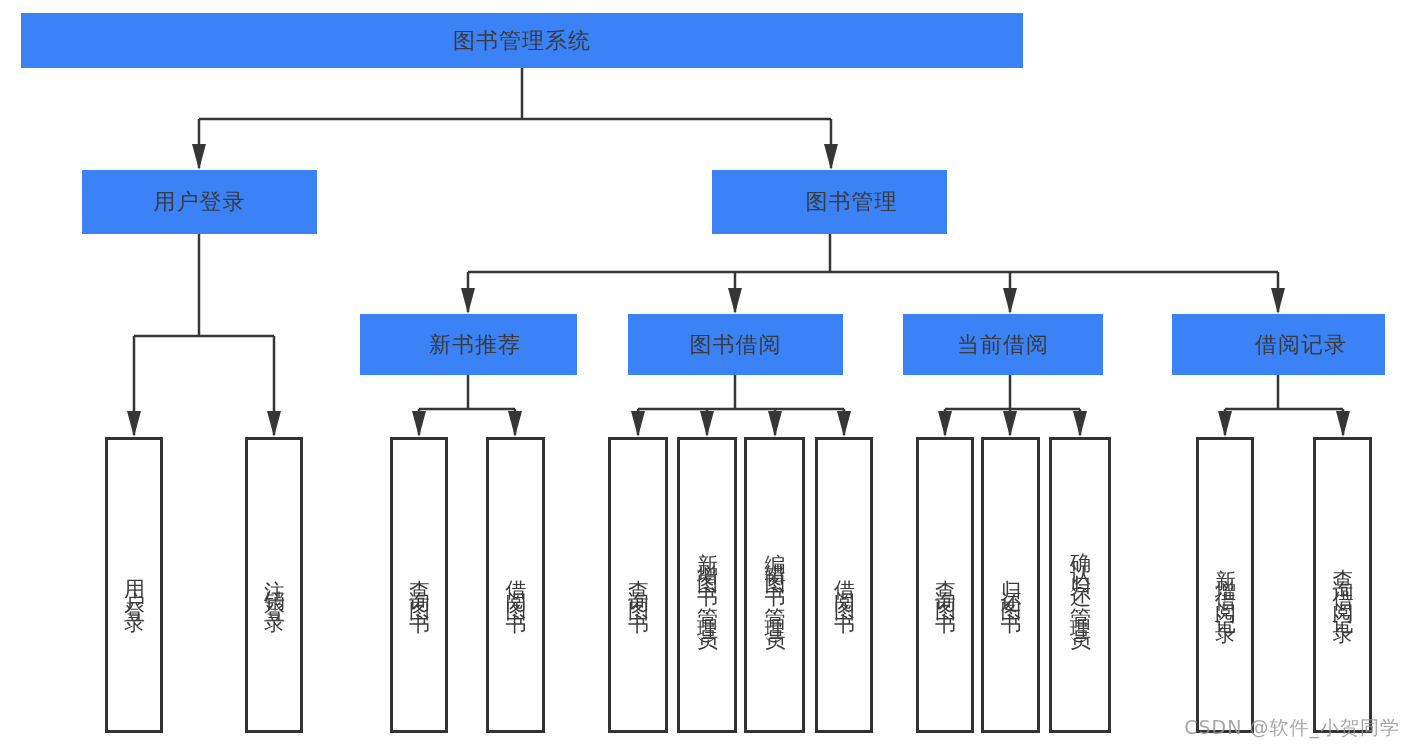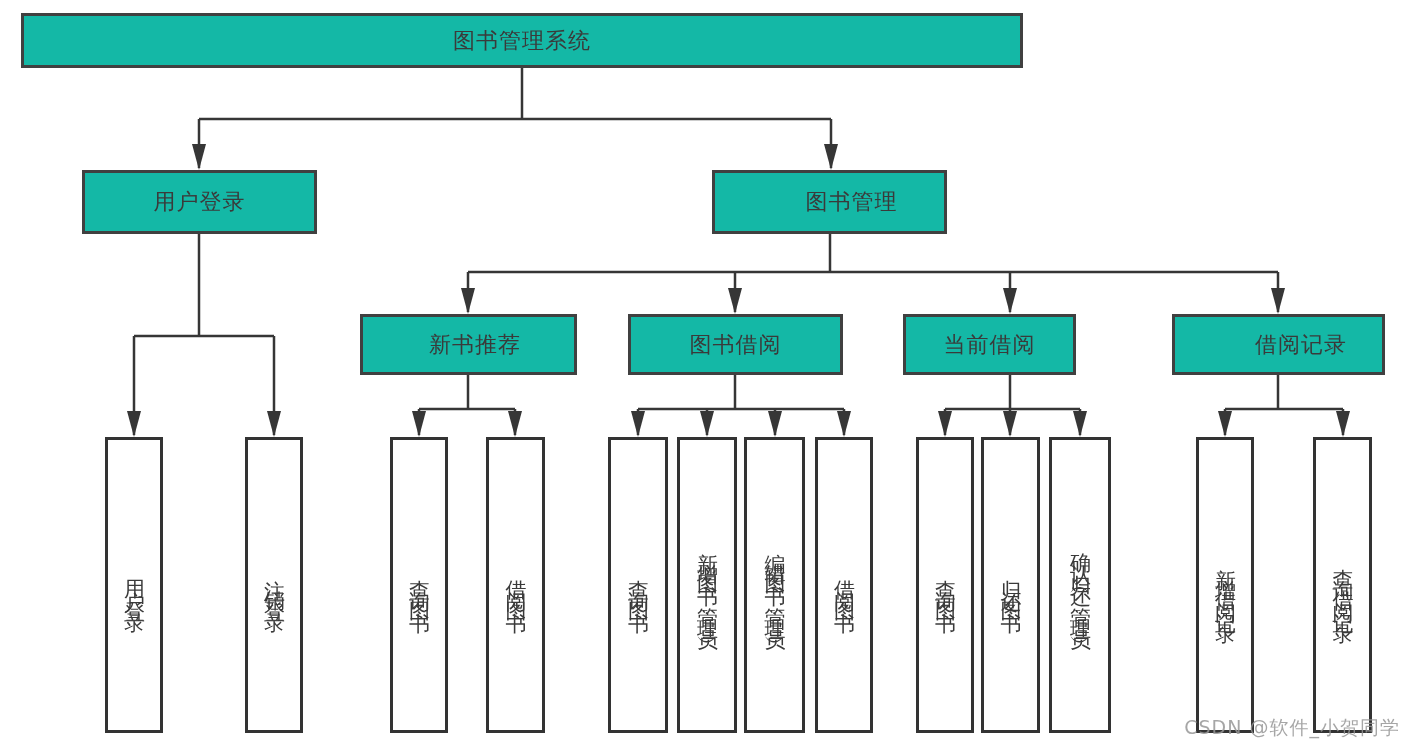--- a/index.html
+++ b/index.html
@@ -17,22 +17,22 @@
   .connectors {
     position: absolute;
     left: 0; top: 0;
     width: 1405px;
     height: 747px;
     pointer-events: none;
   }
 
   .node {
     position: absolute;
-    border: 3px solid #404040;
-    background: #14b8a6;
+    border: 3px solid #3b82f6;
+    background: #3b82f6;
     display: flex;
     align-items: center;
     justify-content: center;
     color: #3a3a3a;
     font-size: 22px;
     letter-spacing: 1px;
     z-index: 2;
   }
 
   .node.root { font-size: 22px; }
@@ -143,21 +143,21 @@
   <div class="node root" style="left:21px; top:13px; width:1002px; height:55px;">图书管理系统</div>
 
   <div class="node" style="left:82px; top:170px; width:235px; height:64px;">用户登录</div>
 
   <div class="node" style="left:712px; top:170px; width:235px; height:64px;padding-left:44px;">图书管理</div>
 
   <div class="node" style="left:360px; top:314px; width:217px; height:61px;padding-left:13px;">新书推荐</div>
 
   <div class="node" style="left:628px; top:314px; width:215px; height:61px;">图书借阅</div>
 
-  <div class="node" style="left:903px; top:314px; width:173px; height:61px;">当前借阅</div>
+  <div class="node" style="left:903px; top:314px; width:200px; height:61px;">当前借阅</div>
 
   <div class="node" style="left:1172px; top:314px; width:213px; height:61px;padding-left:45px;">借阅记录</div>
 
   <div class="leaf" style="left:105px; width:58px;">
     <span class="vtext">用户登录</span>
   </div>
   <div class="leaf" style="left:245px; width:58px;">
     <span class="vtext">注销登录</span>
   </div>
 

